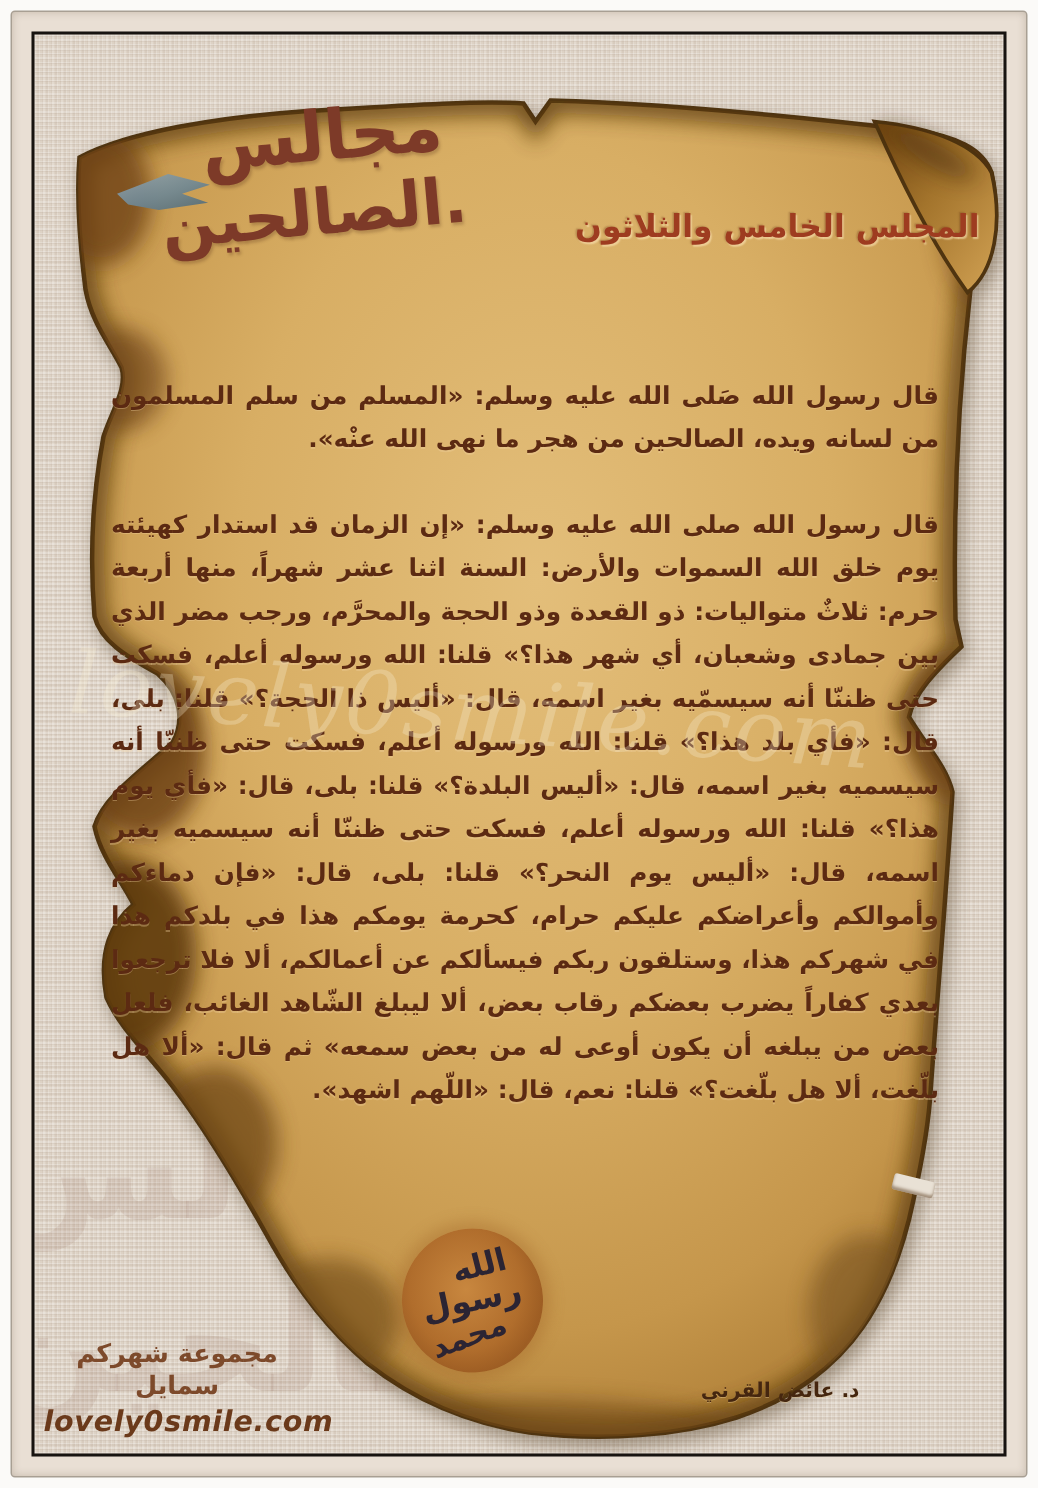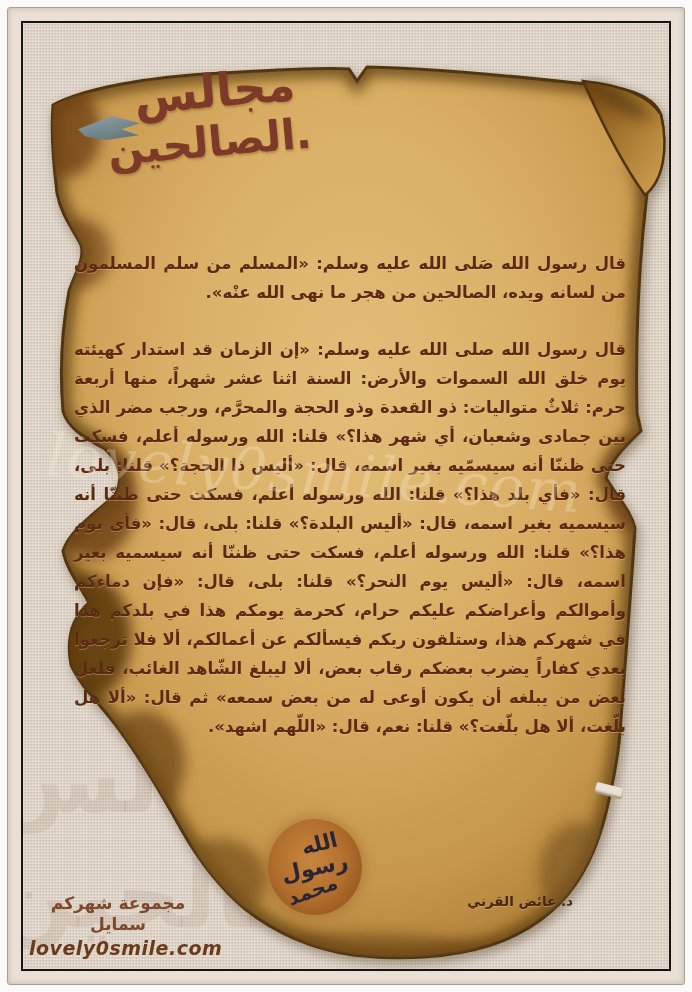--- a/index.html
+++ b/index.html
@@ -98,21 +98,21 @@
     box-shadow:0 0 9px 5px rgba(160,100,40,.35);
     display:flex;flex-direction:column;align-items:center;justify-content:center;
     transform:rotate(-4deg);
   }
   .seal span{display:block;color:#2b2433;font-weight:bold;line-height:1.05;}
   .seal .s1{font-size:21px;transform:rotate(-10deg) translateX(6px);}
   .seal .s2{font-size:22px;transform:rotate(-8deg);}
   .seal .s3{font-size:20px;transform:rotate(-16deg) translateX(-4px);}
 
   .attribution{
-    position:absolute;right:96px;top:870px;z-index:4;
+    position:absolute;right:96px;top:896px;z-index:4;
     direction:rtl;font-size:13.5px;font-weight:bold;color:#45260f;
     text-shadow:0 1px 0 rgba(235,205,150,.4);
   }
 
   .site-block{
     position:absolute;left:6px;top:870px;width:178px;z-index:4;
     text-align:center;
   }
   .site-block .group-name{
     direction:rtl;display:block;
@@ -179,20 +179,21 @@
       </svg>
 
       <div class="blue-scrap"></div>
       <div class="torn-slit"></div>
 
       <div class="logo">
         <span class="l1">مجالس</span>
         <span class="l2">الصالحين.</span>
       </div>
 
+      <div class="session-title">المجلس الخامس والثلاثون</div>
 
       <div class="hadith">
         <p>قال رسول الله صَلى الله عليه وسلم: «المسلم من سلم المسلمون من لسانه ويده، الصالحين من هجر ما نهى الله عنْه».</p>
         <p>قال رسول الله صلى الله عليه وسلم: «إن الزمان قد استدار كهيئته يوم خلق الله السموات والأرض: السنة اثنا عشر شهراً، منها أربعة حرم: ثلاثٌ متواليات: ذو القعدة وذو الحجة والمحرَّم، ورجب مضر الذي بين جمادى وشعبان، أي شهر هذا؟» قلنا: الله ورسوله أعلم، فسكت حتى ظننّا أنه سيسمّيه بغير اسمه، قال: «أليس ذا الحجة؟» قلنا: بلى، قال: «فأي بلد هذا؟» قلنا: الله ورسوله أعلم، فسكت حتى ظننّا أنه سيسميه بغير اسمه، قال: «أليس البلدة؟» قلنا: بلى، قال: «فأي يوم هذا؟» قلنا: الله ورسوله أعلم، فسكت حتى ظننّا أنه سيسميه بغير اسمه، قال: «أليس يوم النحر؟» قلنا: بلى، قال: «فإن دماءكم وأموالكم وأعراضكم عليكم حرام، كحرمة يومكم هذا في بلدكم هذا في شهركم هذا، وستلقون ربكم فيسألكم عن أعمالكم، ألا فلا ترجعوا بعدي كفاراً يضرب بعضكم رقاب بعض، ألا ليبلغ الشّاهد الغائب، فلعل بعض من يبلغه أن يكون أوعى له من بعض سمعه» ثم قال: «ألا هل بلّغت، ألا هل بلّغت؟» قلنا: نعم، قال: «اللّهم اشهد».</p>
       </div>
 
       <div class="watermark">lovely0smile.com</div>
 
       <div class="seal">
         <span class="s1">الله</span>

